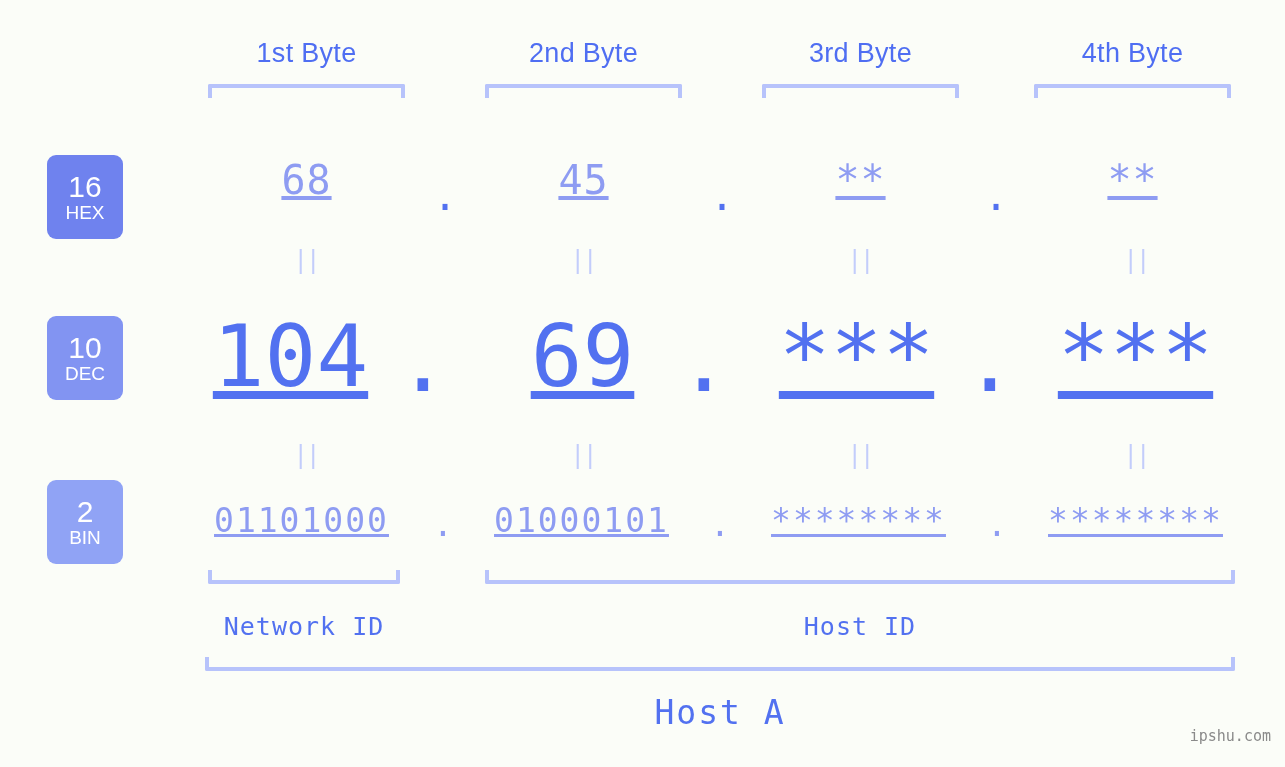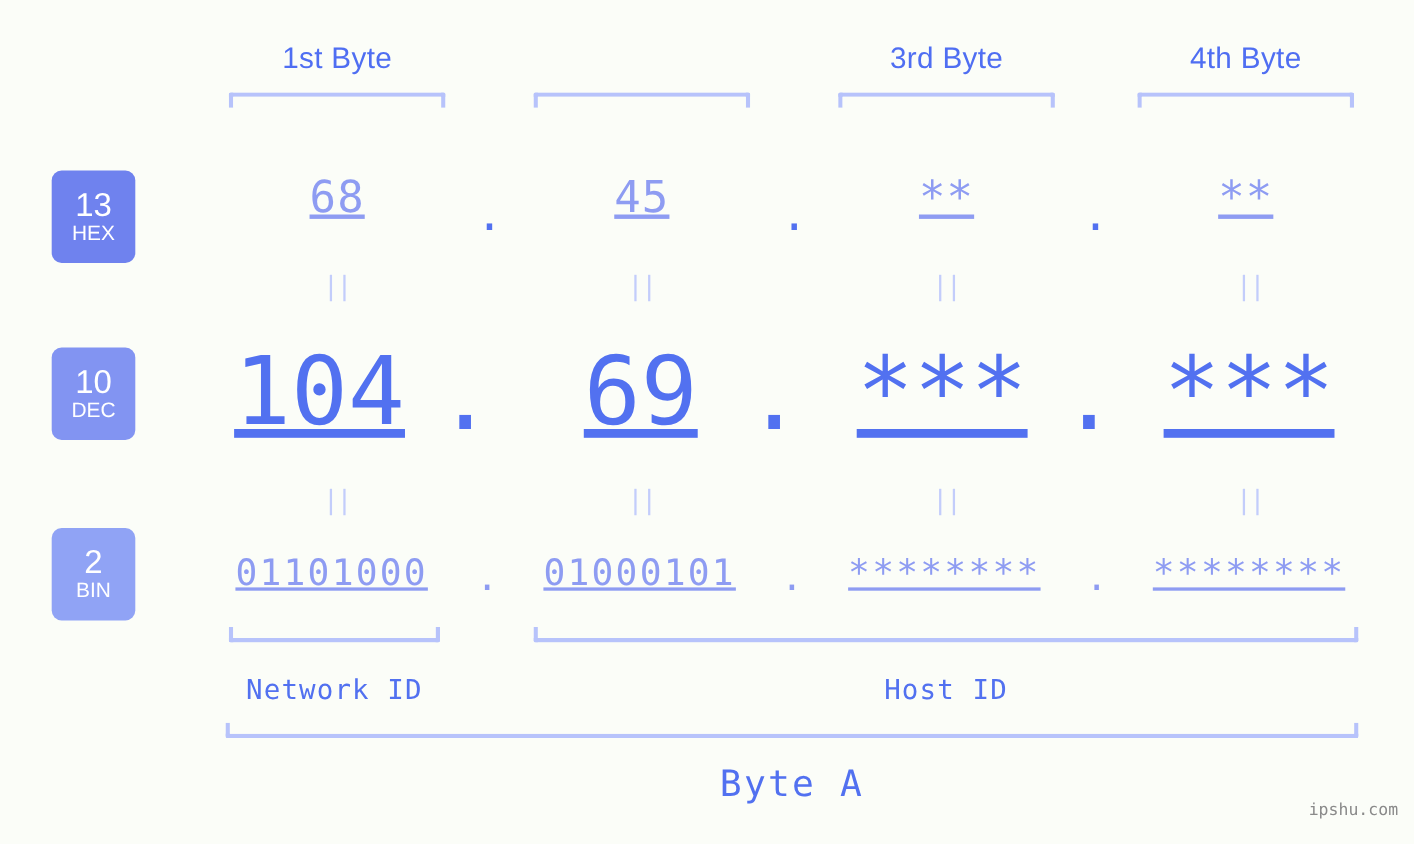--- a/index.html
+++ b/index.html
@@ -166,30 +166,31 @@
     letter-spacing: 0px;
     text-align: center;
   }
 </style>
 </head>
 <body>
 
 <div id="page">
 
   <div class="byte-label" style="left:208px; width:197px;">1st Byte</div>
+  <div class="byte-label" style="left:485px; width:197px;">2nd Byte</div>
   <div class="byte-label" style="left:762px; width:197px;">3rd Byte</div>
   <div class="byte-label" style="left:1034px; width:197px;">4th Byte</div>
 
   <div class="bracket-down" style="left:208px; top:84px; width:197px;"></div>
   <div class="bracket-down" style="left:485px; top:84px; width:197px;"></div>
   <div class="bracket-down" style="left:762px; top:84px; width:197px;"></div>
   <div class="bracket-down" style="left:1034px; top:84px; width:197px;"></div>
 
   <div class="base-badge" style="top:155px; height:84px; background:#6f82ee;">
-    <div class="num">13</div>
+    <div class="num">16</div>
     <div class="nm">HEX</div>
   </div>
 
   <div class="base-badge" style="top:316px; height:84px; background:#8294f2;">
     <div class="num">10</div>
     <div class="nm">DEC</div>
   </div>
 
   <div class="base-badge" style="top:480px; height:84px; background:#90a3f5;">
     <div class="num">2</div>
@@ -245,17 +246,17 @@
     <div class="val-cell" style="left:1037px; top:504px; width:197px;">********</div>
   </div>
 
   <div class="bracket-up" style="left:208px; top:570px; width:192px;"></div>
   <div class="bracket-up" style="left:485px; top:570px; width:750px;"></div>
 
   <div class="id-label" style="left:208px; top:612px; width:192px;">Network ID</div>
   <div class="id-label" style="left:485px; top:612px; width:750px;">Host ID</div>
 
   <div class="bracket-up" style="left:205px; top:657px; width:1030px;"></div>
-  <div class="class-label" style="left:205px; top:694px; width:1030px;">Byte A</div>
+  <div class="class-label" style="left:205px; top:694px; width:1030px;">Host A</div>
 
   <div class="watermark">ipshu.com</div>
 
 </div>
 
 </body></html>

